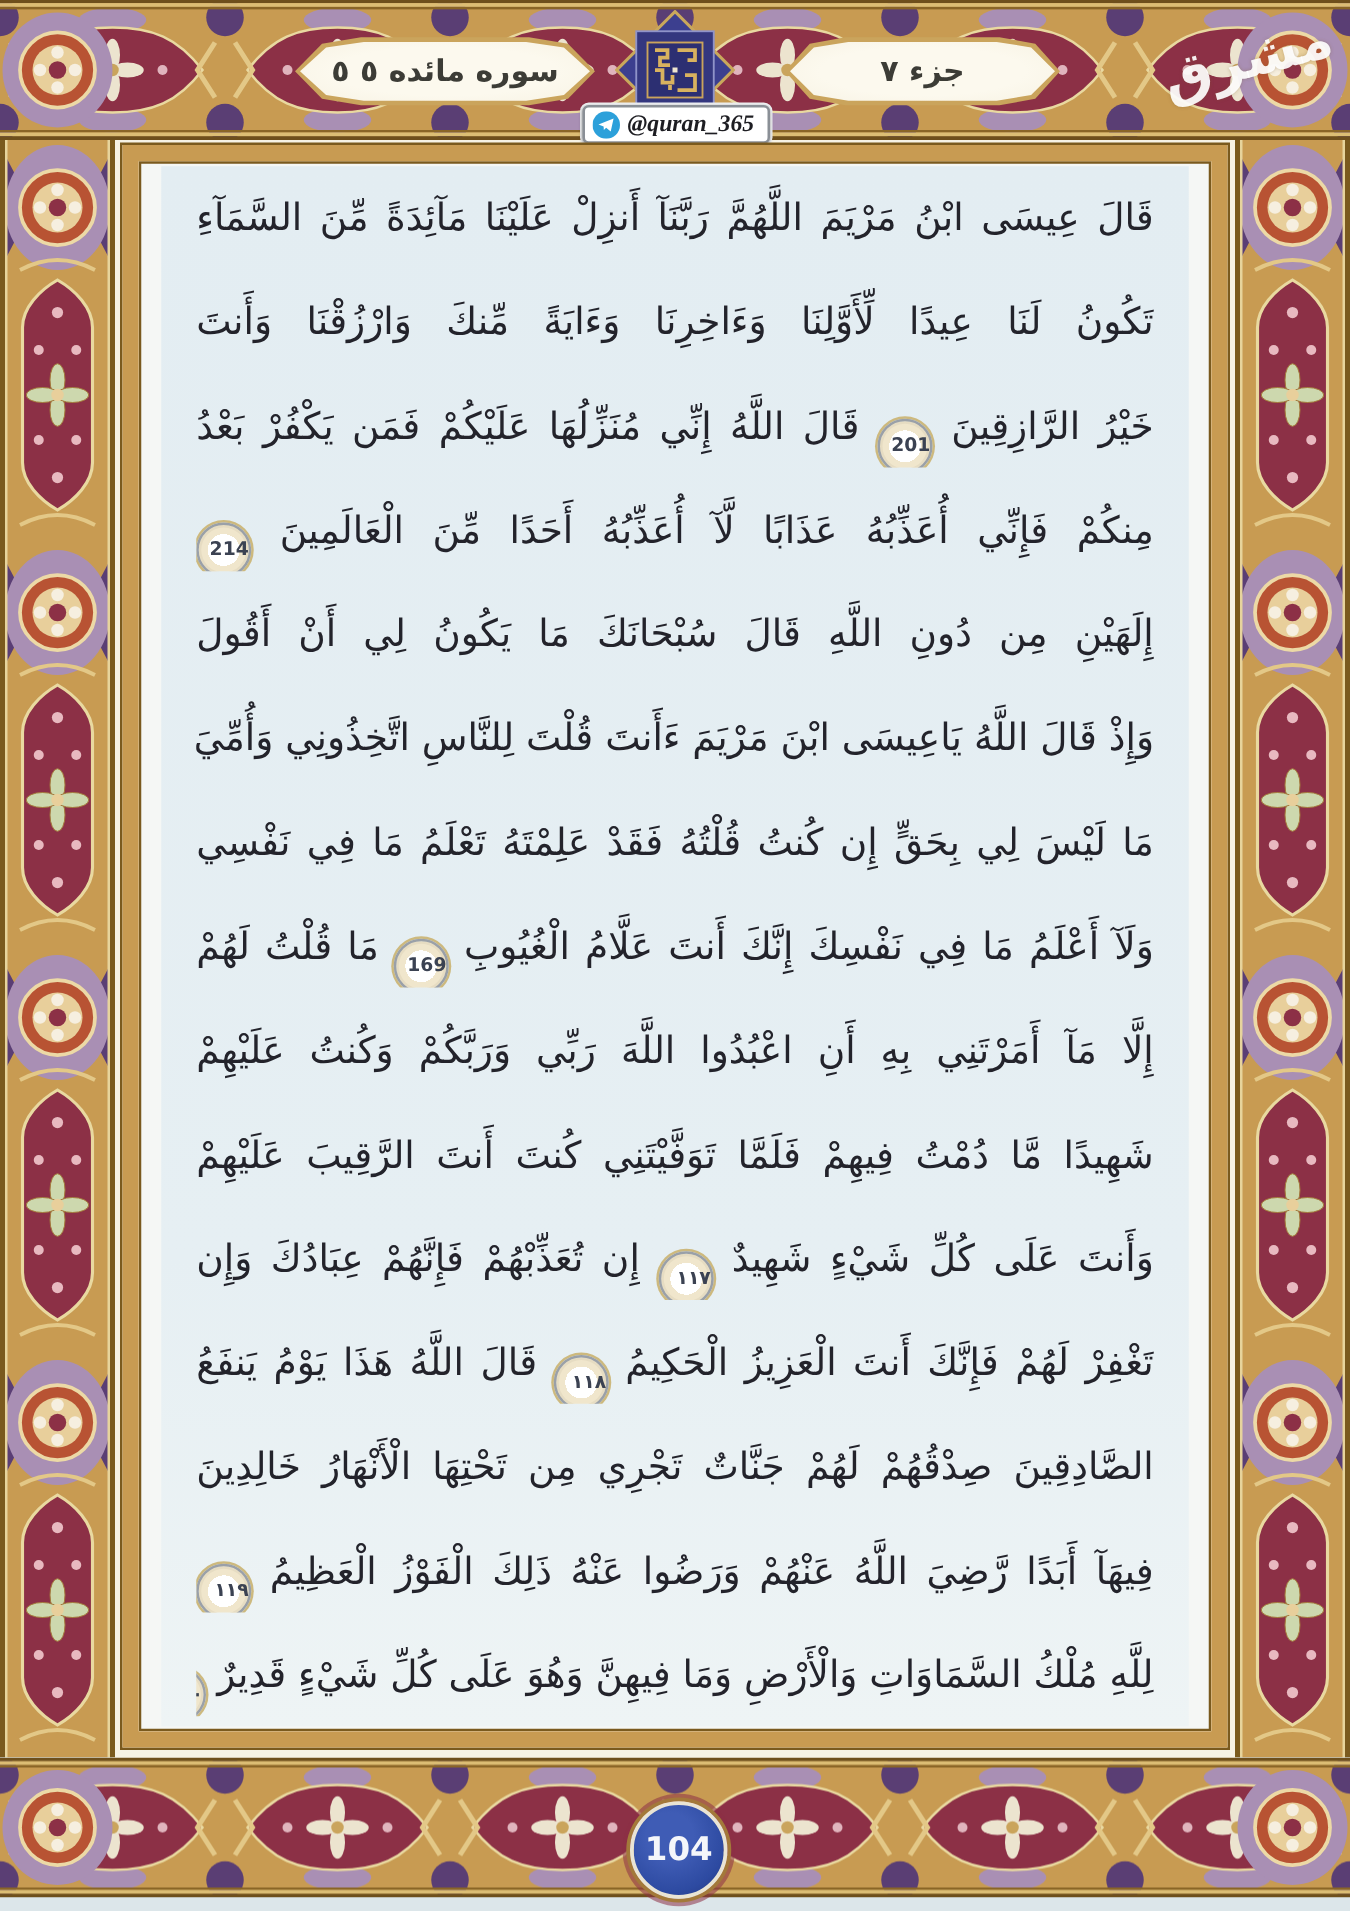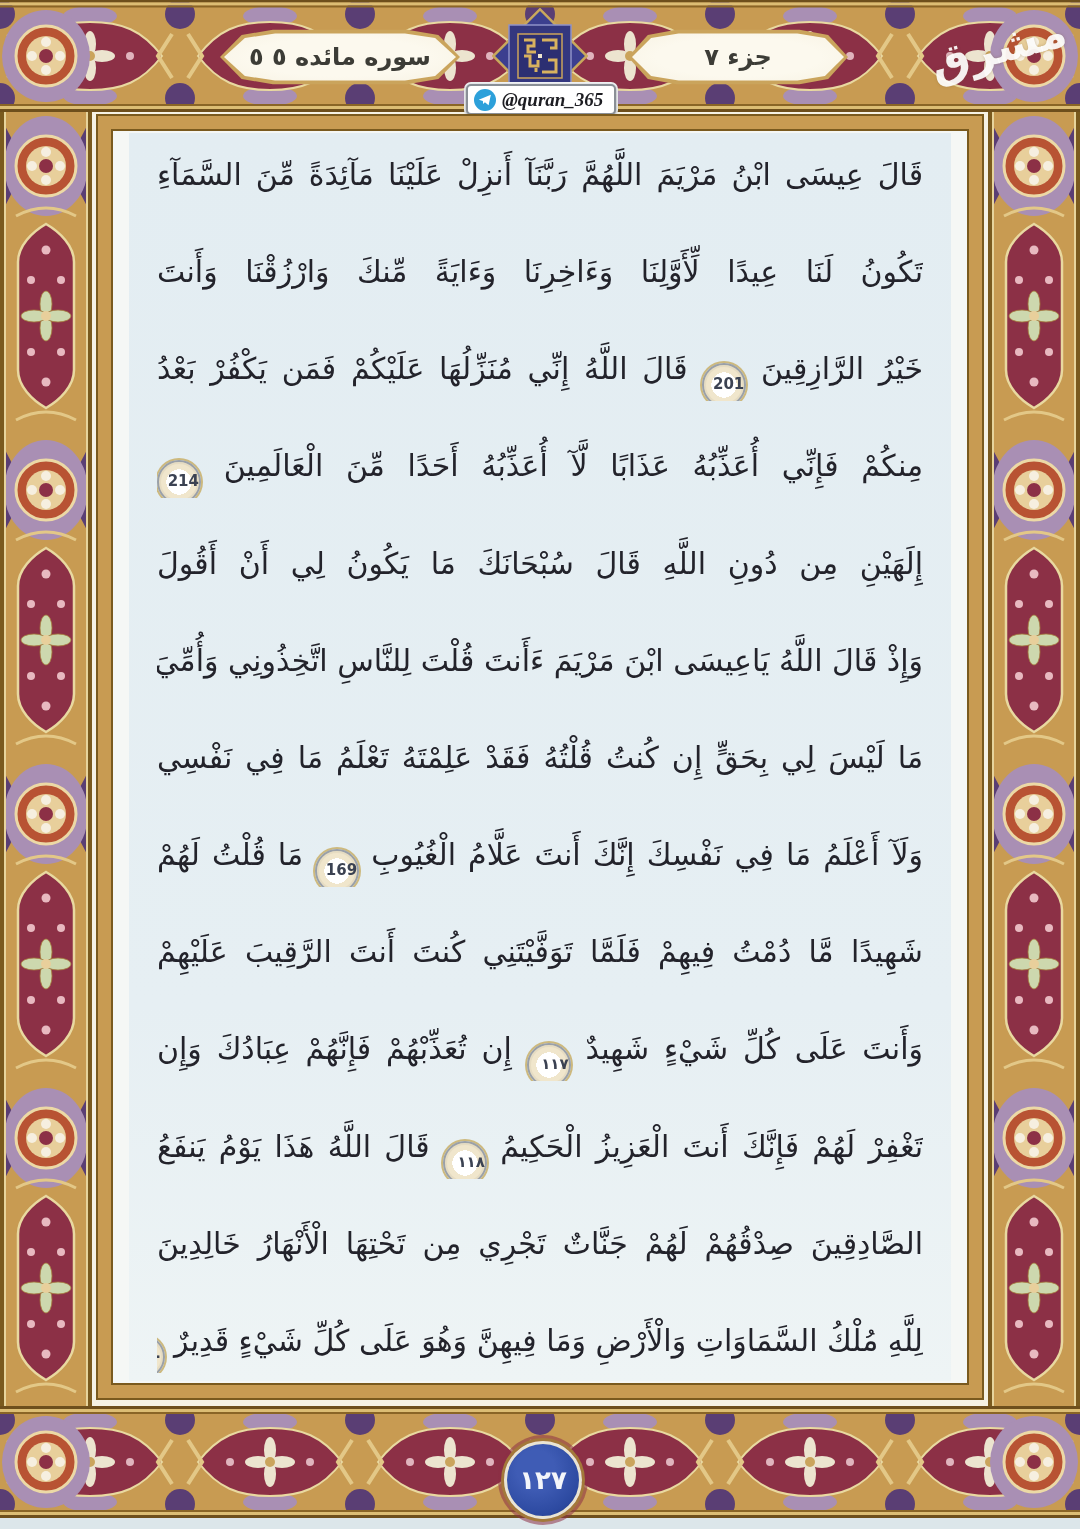--- a/index.html
+++ b/index.html
@@ -74,21 +74,21 @@
   .cartouche .inner{
     width:calc(100% - 8px);height:calc(100% - 8px);
     clip-path:polygon(0 50%, 9% 12%, 22% 3%, 78% 3%, 91% 12%, 100% 50%, 91% 88%, 78% 97%, 22% 97%, 9% 88%);
     background:radial-gradient(ellipse at center,#fcf9ee 0 55%, var(--cartouche-cream) 100%);
     display:flex;align-items:center;justify-content:center;
   }
   .cartouche .label{
     font-family:"DejaVu Sans",sans-serif;font-weight:bold;
     font-size:24px;color:#3c3c36;direction:rtl;
   }
-  .cartouche.surah{left:220px;width:240px;}
+  .cartouche.surah{left:236px;width:240px;}
   .cartouche.juz{left:628px;width:220px;}
   .emblem{position:absolute;left:492px;top:8px;width:96px;height:96px;}
   .watermark{
     position:absolute;left:918px;top:22px;width:160px;
     transform:rotate(-15deg);
     font-family:"DejaVu Sans",sans-serif;font-weight:bold;
     font-size:44px;color:rgba(255,255,255,.92);
     text-shadow:0 0 3px rgba(120,90,40,.35);
     direction:rtl;text-align:center;pointer-events:none;
   }
@@ -337,26 +337,28 @@
     <div class="page">
       <div class="lines">
           <div class="line">قَالَ عِيسَى ابْنُ مَرْيَمَ اللَّهُمَّ رَبَّنَآ أَنزِلْ عَلَيْنَا مَآئِدَةً مِّنَ السَّمَآءِ</div>
           <div class="line">تَكُونُ لَنَا عِيدًا لِّأَوَّلِنَا وَءَاخِرِنَا وَءَايَةً مِّنكَ وَارْزُقْنَا وَأَنتَ</div>
           <div class="line">خَيْرُ الرَّازِقِينَ <span class="ayah-marker">201</span> قَالَ اللَّهُ إِنِّي مُنَزِّلُهَا عَلَيْكُمْ فَمَن يَكْفُرْ بَعْدُ</div>
           <div class="line">مِنكُمْ فَإِنِّي أُعَذِّبُهُ عَذَابًا لَّآ أُعَذِّبُهُ أَحَدًا مِّنَ الْعَالَمِينَ <span class="ayah-marker">214</span></div>
           <div class="line">إِلَهَيْنِ مِن دُونِ اللَّهِ قَالَ سُبْحَانَكَ مَا يَكُونُ لِي أَنْ أَقُولَ</div>
           <div class="line">وَإِذْ قَالَ اللَّهُ يَاعِيسَى ابْنَ مَرْيَمَ ءَأَنتَ قُلْتَ لِلنَّاسِ اتَّخِذُونِي وَأُمِّيَ</div>
           <div class="line">مَا لَيْسَ لِي بِحَقٍّ إِن كُنتُ قُلْتُهُ فَقَدْ عَلِمْتَهُ تَعْلَمُ مَا فِي نَفْسِي</div>
           <div class="line">وَلَآ أَعْلَمُ مَا فِي نَفْسِكَ إِنَّكَ أَنتَ عَلَّامُ الْغُيُوبِ <span class="ayah-marker">169</span> مَا قُلْتُ لَهُمْ</div>
+          <div class="line">إِلَّا مَآ أَمَرْتَنِي بِهِ أَنِ اعْبُدُوا اللَّهَ رَبِّي وَرَبَّكُمْ وَكُنتُ عَلَيْهِمْ</div>
           <div class="line">شَهِيدًا مَّا دُمْتُ فِيهِمْ فَلَمَّا تَوَفَّيْتَنِي كُنتَ أَنتَ الرَّقِيبَ عَلَيْهِمْ</div>
           <div class="line">وَأَنتَ عَلَى كُلِّ شَيْءٍ شَهِيدٌ <span class="ayah-marker">١١٧</span> إِن تُعَذِّبْهُمْ فَإِنَّهُمْ عِبَادُكَ وَإِن</div>
           <div class="line">تَغْفِرْ لَهُمْ فَإِنَّكَ أَنتَ الْعَزِيزُ الْحَكِيمُ <span class="ayah-marker">١١٨</span> قَالَ اللَّهُ هَذَا يَوْمُ يَنفَعُ</div>
           <div class="line">الصَّادِقِينَ صِدْقُهُمْ لَهُمْ جَنَّاتٌ تَجْرِي مِن تَحْتِهَا الْأَنْهَارُ خَالِدِينَ</div>
+          <div class="line">فِيهَآ أَبَدًا رَّضِيَ اللَّهُ عَنْهُمْ وَرَضُوا عَنْهُ ذَلِكَ الْفَوْزُ الْعَظِيمُ <span class="ayah-marker">١١٩</span></div>
           <div class="line">لِلَّهِ مُلْكُ السَّمَاوَاتِ وَالْأَرْضِ وَمَا فِيهِنَّ وَهُوَ عَلَى كُلِّ شَيْءٍ قَدِيرٌ <span class="ayah-marker">١٢٠</span></div>
         </div>
     </div>
   </div>
 
   <div class="page-number">
-    <span class="num">١٢٧</span>
+    <span class="num">104</span>
   </div>
 
 </div>
 
 </body></html>

